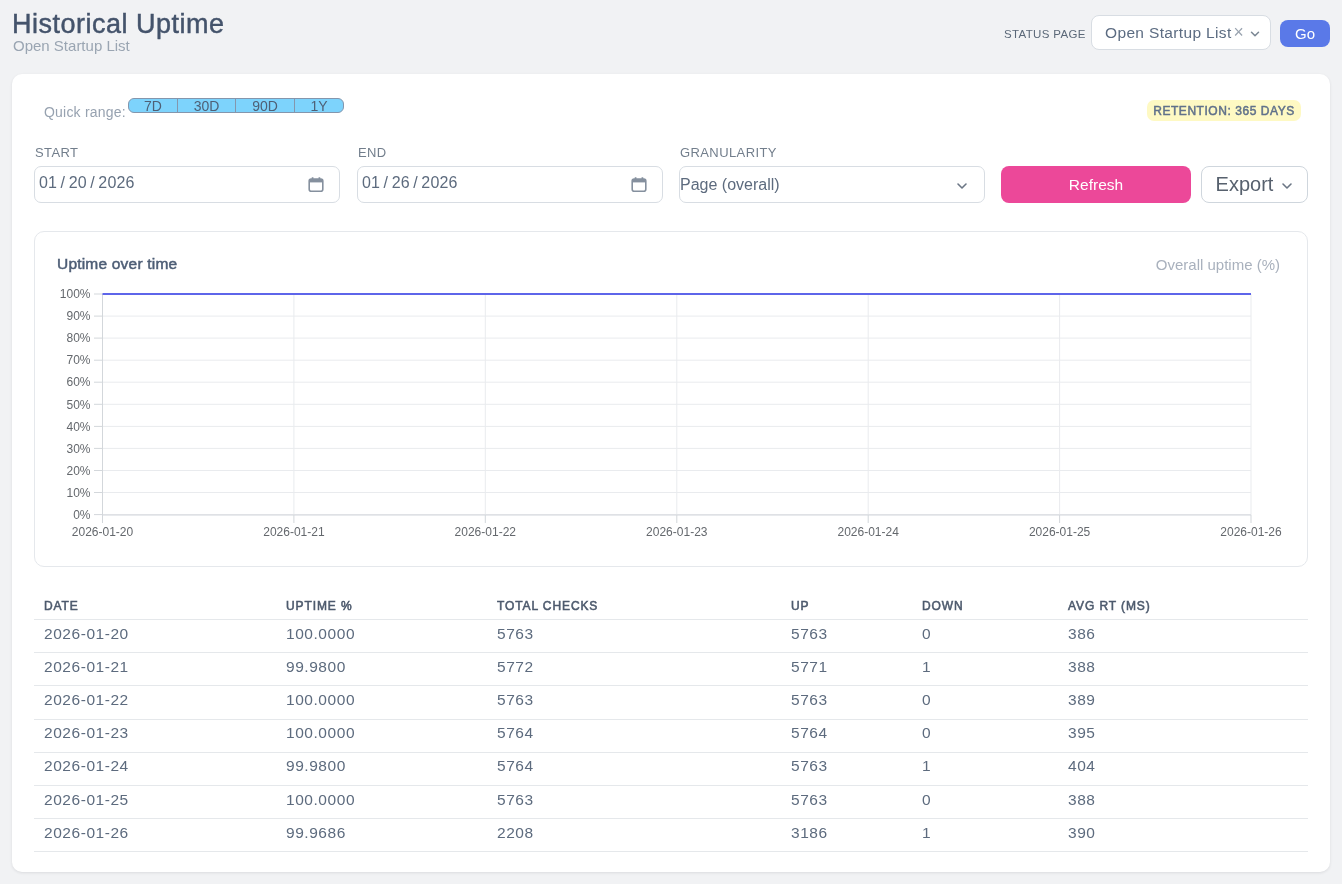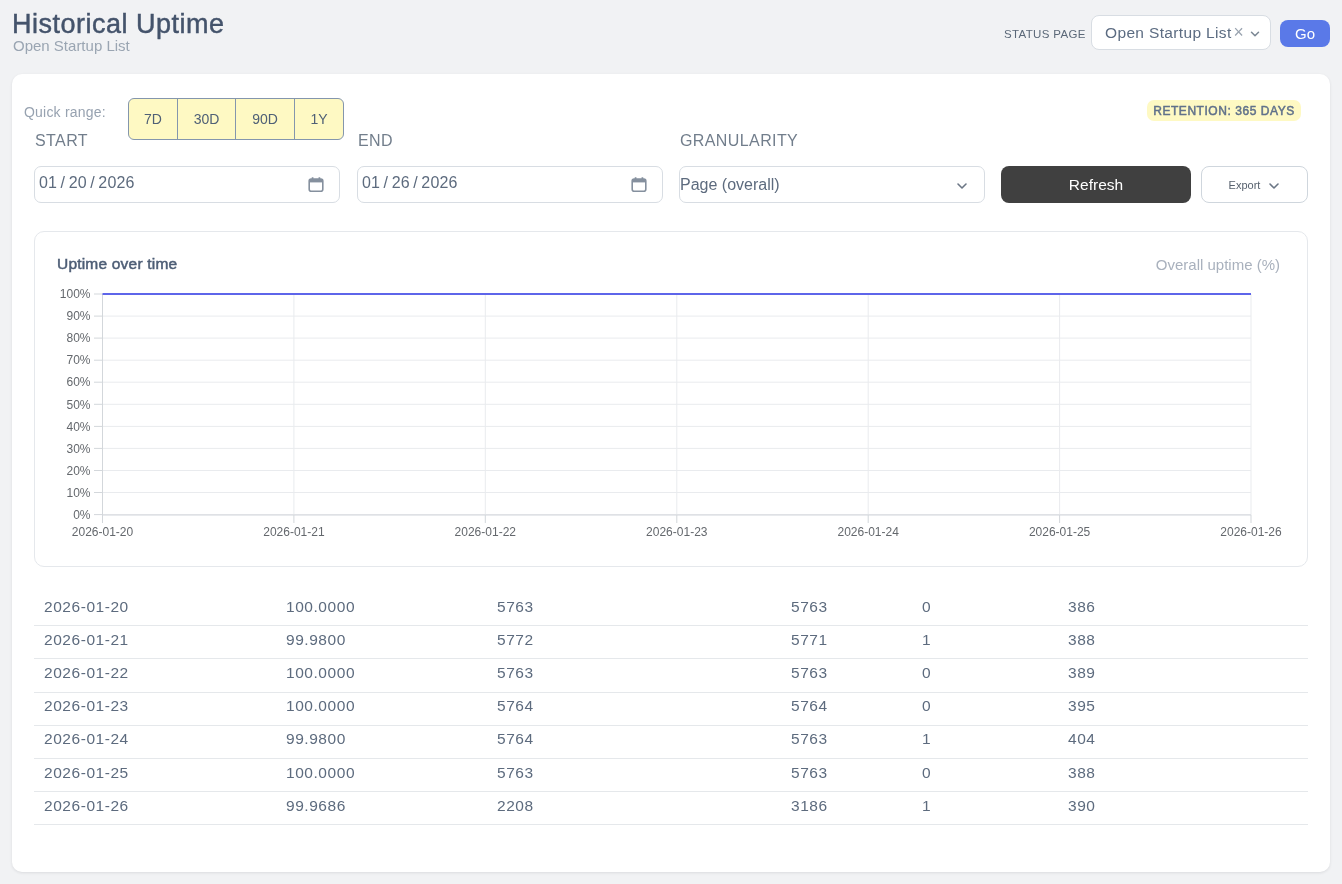--- a/index.html
+++ b/index.html
@@ -21,45 +21,45 @@
                border:1px solid #d8dde3; border-radius:8px; display:flex; align-items:center; }
   .sp-select .txt { margin-left:13px; font-size:15.5px; color:#5c6c82; letter-spacing:0.35px; }
   .sp-select .x { margin-left:2px; font-size:17.5px; color:#9aa4b0; position:relative; top:-0.5px; }
   .go-btn { left:1280px; top:20px; width:50px; height:27px; background:#5a79e8; border-radius:8px;
             color:#fff; font-size:15px; display:flex; align-items:center; justify-content:center; }
 
   
   .card { left:12px; top:74px; width:1318px; height:798px; background:#fff; border-radius:10px;
           box-shadow:0 1px 3px rgba(26,32,44,.10); }
 
-  .qr-label { left:24px; top:103.5px; font-size:14px; color:#97a2b0; letter-spacing:0.2px; }
-  .qr-group { left:128px; top:98px; height:42px; display:flex; border:1px solid #8496ad;
-              border-radius:6px; overflow:hidden; background:#fef9c3; }
+  .qr-label { left:44px; top:103.5px; font-size:14px; color:#97a2b0; letter-spacing:0.2px; }
+  .qr-group { left:128px; top:98px; height:15px; display:flex; border:1px solid #8496ad;
+              border-radius:6px; overflow:hidden; background:#7dd3fc; }
   .qr-group div { font-size:14px; color:#4f6076; display:flex; align-items:center; justify-content:center;
                   border-right:1px solid #8496ad; }
   .qr-group div:last-child { border-right:none; }
   .qr-7d { width:49px; } .qr-30d { width:58px; } .qr-90d { width:59px; } .qr-1y { width:48px; }
 
   .badge { top:100px; left:1147px; width:154px; height:21px; background:#fef9c3; border-radius:7px;
            color:#60718a; font-size:12px; font-weight:400; -webkit-text-stroke:0.5px #60718a; letter-spacing:0.55px;
            display:flex; align-items:center; justify-content:center;text-align:center; }
 
-  .fld-label { font-size:16px; color:#727e8c; letter-spacing:0.4px; top:132px; }
+  .fld-label { font-size:13px; color:#727e8c; letter-spacing:0.4px; top:145px; }
   .inp { top:166px; height:37px; background:#fff; border:1px solid #d8dde3; border-radius:7px;
          display:flex; align-items:center; font-size:16px; color:#5d6b7e; }
   .inp-start { left:34px; width:306px; } .inp-end { left:357px; width:306px; }
   .inp .dtxt { margin-left:4px; letter-spacing:0.2px; position:relative; top:-1.5px; }
   .inp .cal { position:absolute; right:15px; top:8.5px; }
   .sel-gran { left:679px; width:306px; }
   .sel-gran .txt { margin-left:0; }
   .chev { width:12px; height:12px; }
-  .refresh-btn { left:1001px; top:166px; width:190px; height:37px; background:#404040; border-radius:8px;
+  .refresh-btn { left:1001px; top:166px; width:190px; height:37px; background:#ec4899; border-radius:8px;
                  color:#fff; font-size:15.5px; display:flex; align-items:center; justify-content:center; }
   .export-btn { left:1201px; top:166px; width:107px; height:37px; background:#fff; border:1px solid #cfd6dd;
-                border-radius:8px; color:#57616e; font-size:11px; display:flex; align-items:center;
+                border-radius:8px; color:#57616e; font-size:20px; display:flex; align-items:center;
                 justify-content:center; gap:8px; }
 
   
   .chart-card { left:34px; top:231px; width:1274px; height:336px; border:1px solid #e5e8ec; border-radius:10px; }
   .chart-title { left:57px; top:254.5px; font-size:15.5px; font-weight:400; color:#4d5d75; -webkit-text-stroke:0.5px #4d5d75; letter-spacing:0.2px; }
   .chart-right { top:255.5px; right:62px; font-size:15px; color:#a9b1bd; }
 
   
   table.data { position:absolute; left:34px; top:593px; width:1274px; border-collapse:collapse; table-layout:fixed; }
   table.data th { text-align:left; font-size:12px; font-weight:400; -webkit-text-stroke:0.55px #4d5a6d; letter-spacing:0.9px; color:#4d5a6d;
@@ -209,20 +209,28 @@
   <table class="data">
     <colgroup>
       <col style="width:242px">
       <col style="width:211px">
       <col style="width:294px">
       <col style="width:131px">
       <col style="width:146px">
       <col>
     </colgroup>
     <tbody>
+      <tr>
+        <th>DATE</th>
+        <th>UPTIME %</th>
+        <th>TOTAL CHECKS</th>
+        <th>UP</th>
+        <th>DOWN</th>
+        <th>AVG RT (MS)</th>
+      </tr>
     <tr>
         <td>2026-01-20</td>
         <td>100.0000</td>
         <td>5763</td>
         <td>5763</td>
         <td>0</td>
         <td>386</td>
       </tr>
     <tr>
         <td>2026-01-21</td>

